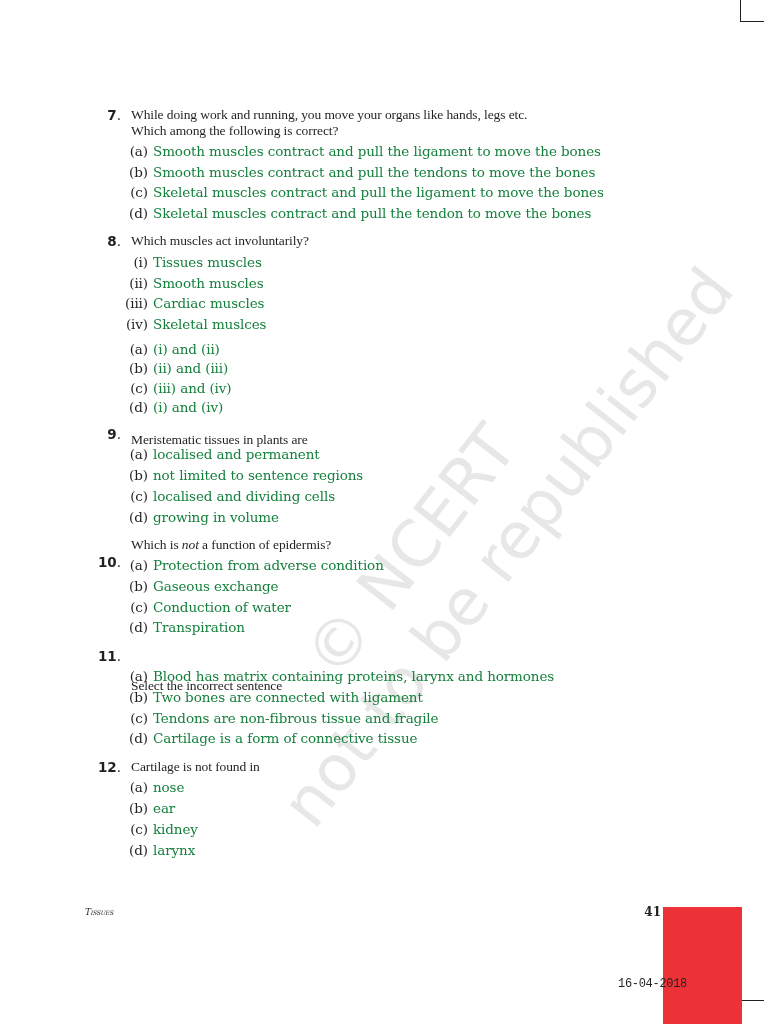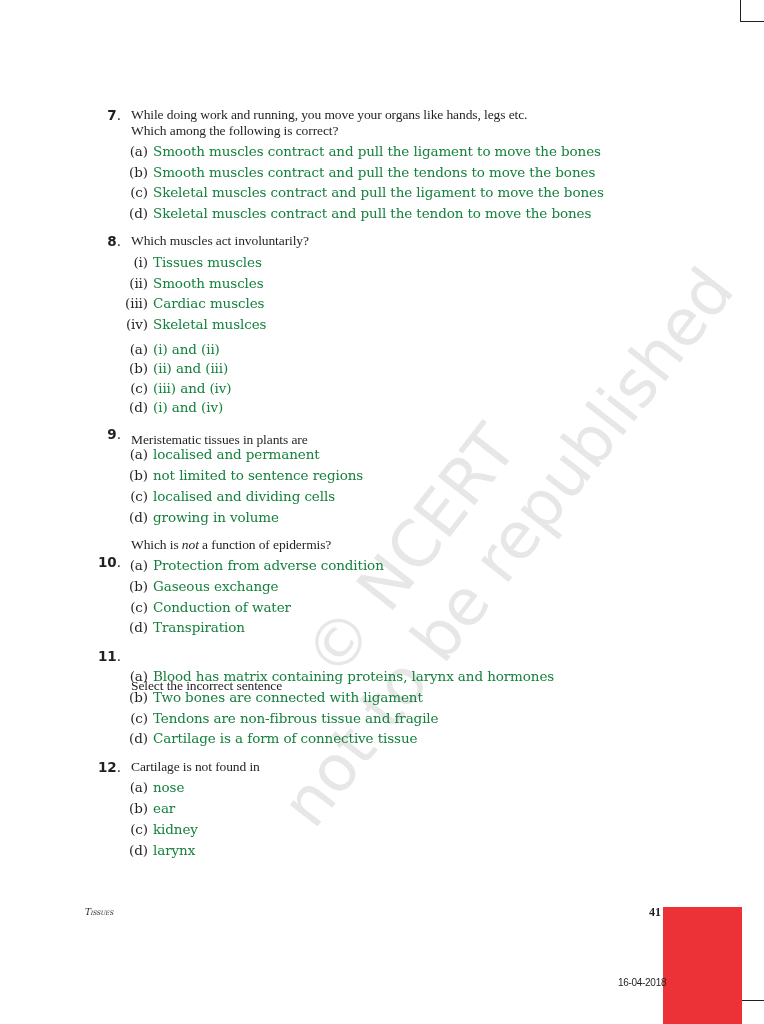--- a/index.html
+++ b/index.html
@@ -107,37 +107,36 @@
     }
     .page-number {
       position: absolute;
       left: 641px;
       top: 905px;
       width: 20px;
       text-align: right;
       font-size: 12px;
       font-weight: bold;
       color: #231f20;
-      font-family: Liberation Serif, serif;
     }
     .red-tab {
       position: absolute;
       left: 663px;
       top: 907px;
       width: 79px;
       height: 117px;
       background: #ed3237;
       z-index: 1;
     }
     .date-stamp {
       position: absolute;
       left: 618px;
       top: 977px;
-      font-family: Liberation Sans, sans-serif;
-      font-size: 10px;
+      font-family: Liberation Mono, monospace;
+      font-size: 12px;
       color: #231f20;
       z-index: 2;
       letter-spacing: -0.3px;
     }
   </style>
 </head>
 <body>
 
 <div class="crop-mark crop-top-v"></div>
 <div class="crop-mark crop-top-h"></div>

